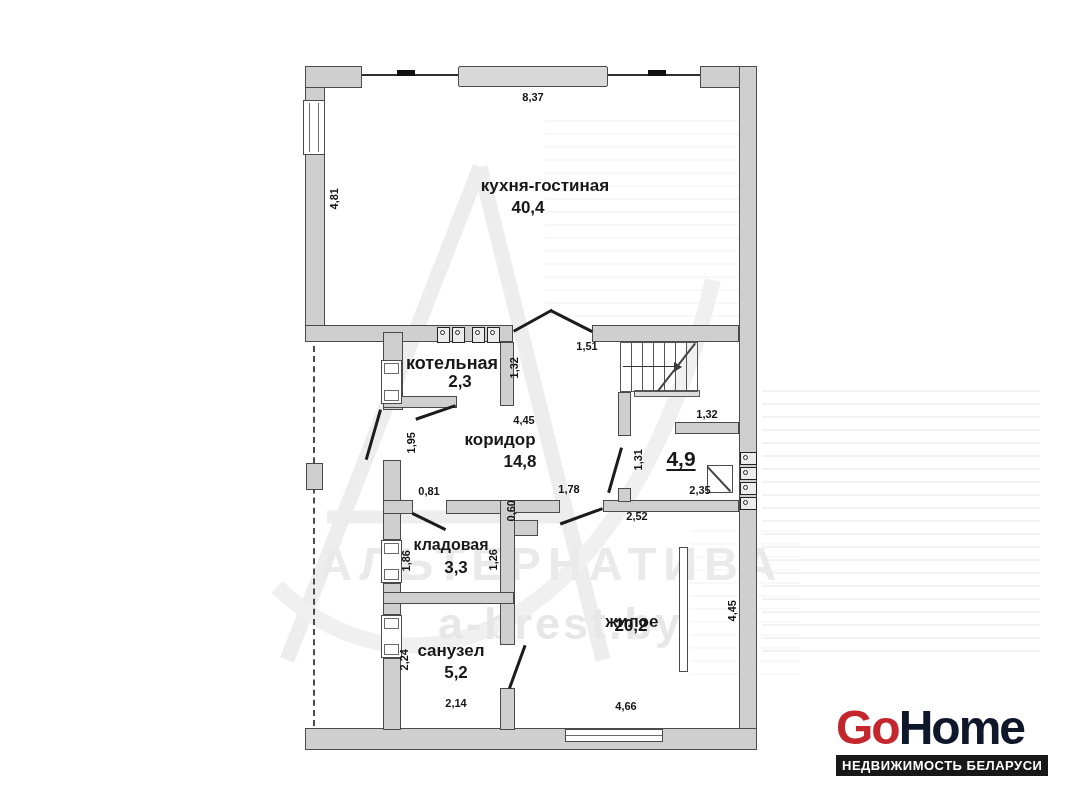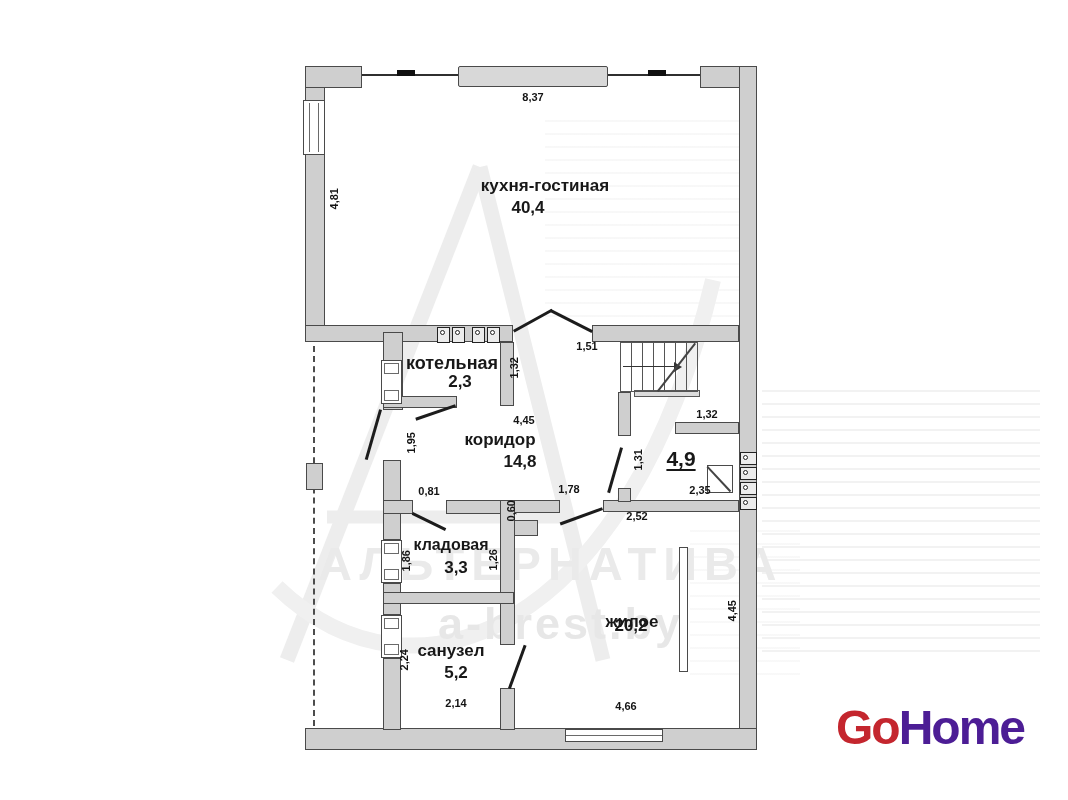--- a/index.html
+++ b/index.html
@@ -48,21 +48,21 @@
   
   #plan-title{position:absolute;z-index:6;top:26px;left:533px;transform:translateX(-50%);
               font-size:21px;font-weight:bold;font-style:italic;color:#2a2a2a;white-space:nowrap;}
   #plan-title span{border-bottom:2px solid #3a3a3a;padding:0 2px 1px 2px;}
   #plan-title .t2{margin-left:8px;}
 
   
   #brand{position:absolute;z-index:6;left:836px;top:704px;text-align:left;}
   #brand .word{font-size:48px;line-height:1.0;font-weight:bold;letter-spacing:-2px;}
   #brand .word .red{color:#c4262e;}
-  #brand .word .dark{color:#4c1d95;}
+  #brand .word .dark{color:#0f172a;}
   #brand .bar{margin-top:3px;background:#181818;color:#ffffff;font-size:13px;font-weight:bold;
               letter-spacing:0.5px;padding:3px 6px;text-align:center;white-space:nowrap;}
 </style>
 </head>
 <body>
 
 <div id="canvas">
 
   <div class="hatch" style="left:762px;top:390px;width:278px;height:270px;"></div>
   <div class="hatch" style="left:545px;top:120px;width:195px;height:205px;opacity:.55;"></div>
@@ -209,15 +209,16 @@
   <div class="dim h" style="left:637px;top:510px;">2,52</div>
   <div class="dim v" style="left:400px;top:550px;">1,86</div>
   <div class="dim v" style="left:487px;top:549px;">1,26</div>
   <div class="dim v" style="left:398px;top:649px;">2,24</div>
   <div class="dim h" style="left:456px;top:697px;">2,14</div>
   <div class="dim h" style="left:626px;top:700px;">4,66</div>
   <div class="dim v" style="left:726px;top:600px;">4,45</div>
 
   <div id="brand">
     <div class="word"><span class="red">Go</span><span class="dark">Home</span></div>
+    <div class="bar">НЕДВИЖИМОСТЬ БЕЛАРУСИ</div>
   </div>
 
 </div>
 
 </body></html>

